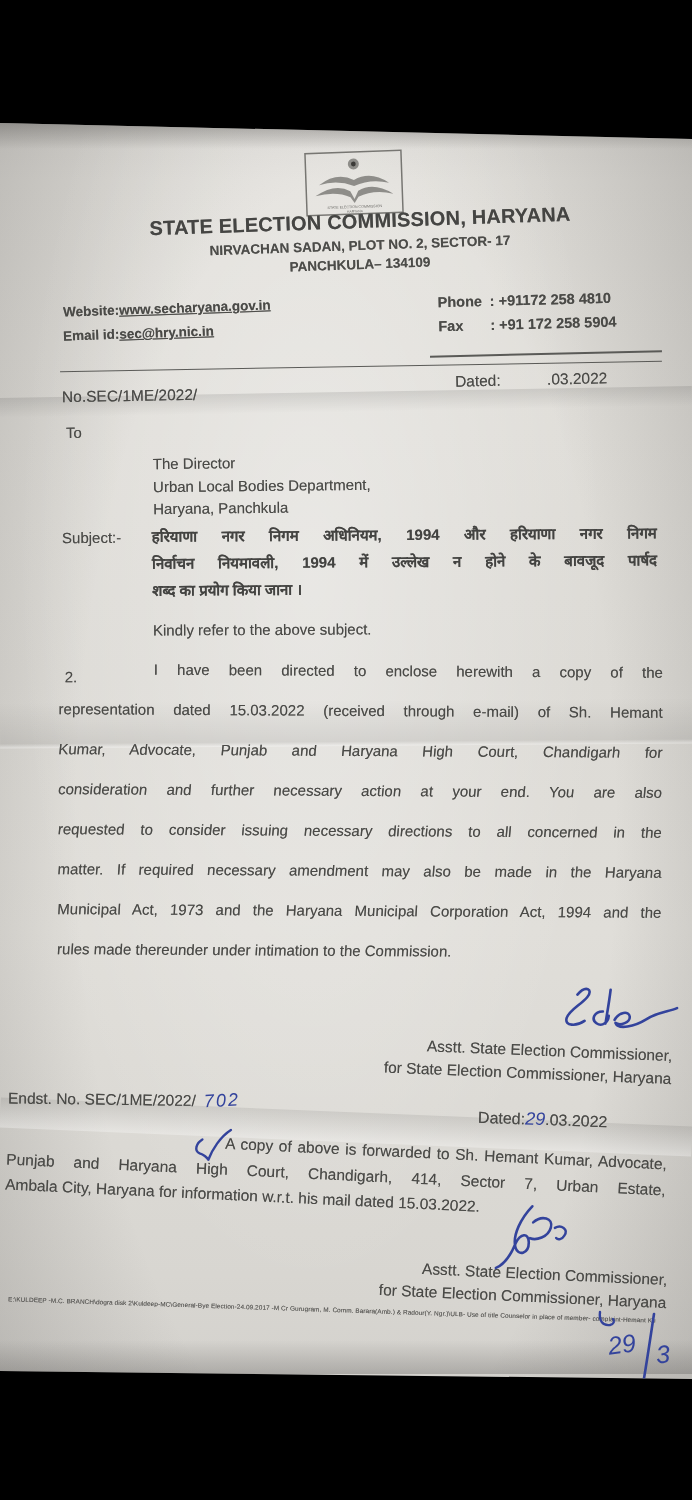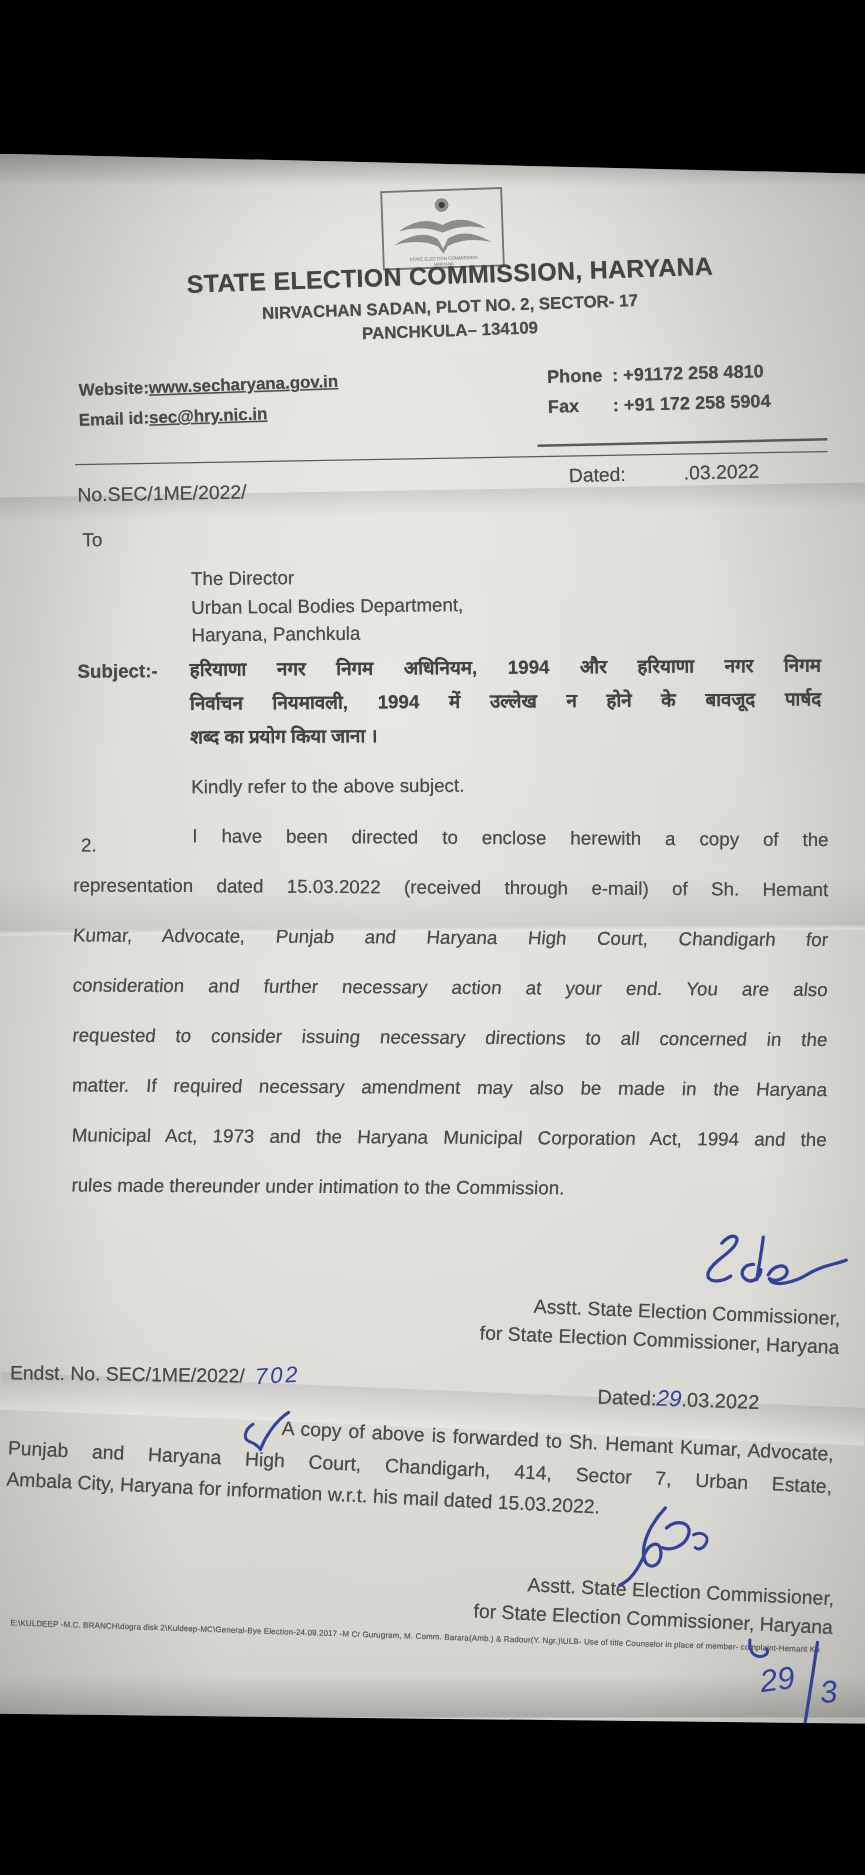--- a/index.html
+++ b/index.html
@@ -75,21 +75,21 @@
       <span style="margin-left:42px;">.03.2022</span>
     </div>
 
     <div class="txt" style="left:66px;top:424px;font-size:15px;transform:rotate(-0.6deg);">To</div>
     <div class="txt" style="left:153px;top:452px;font-size:15px;line-height:22.5px;transform:rotate(-0.6deg);">
       <div>The Director</div>
       <div>Urban Local Bodies Department,</div>
       <div>Haryana, Panchkula</div>
     </div>
 
-    <div class="txt" style="left:62px;top:529px;font-size:15px;transform:rotate(-0.4deg);font-weight:bold;">Subject:-</div>
+    <div class="txt" style="left:62px;top:529px;font-size:15px;transform:rotate(-0.4deg);">Subject:-</div>
     <div class="txt b" style="left:152px;top:521px;width:505px;font-size:15px;line-height:27px;color:#434341;transform:rotate(-0.4deg);">
       <div class="jline">हरियाणा नगर निगम अधिनियम, 1994 और हरियाणा नगर निगम</div>
       <div class="jline">निर्वाचन नियमावली, 1994 में उल्लेख न होने के बावजूद पार्षद</div>
       <div>शब्द का प्रयोग किया जाना ।</div>
     </div>
 
     <div class="txt" style="left:153px;top:621px;font-size:15px;transform:rotate(-0.3deg);">Kindly refer to the above subject.</div>
 
     <div class="txt" style="left:58px;top:651px;width:604px;font-size:15px;line-height:40px;transform:rotate(0.35deg);">
       <span style="position:absolute;left:6px;top:8px;">2.</span>

